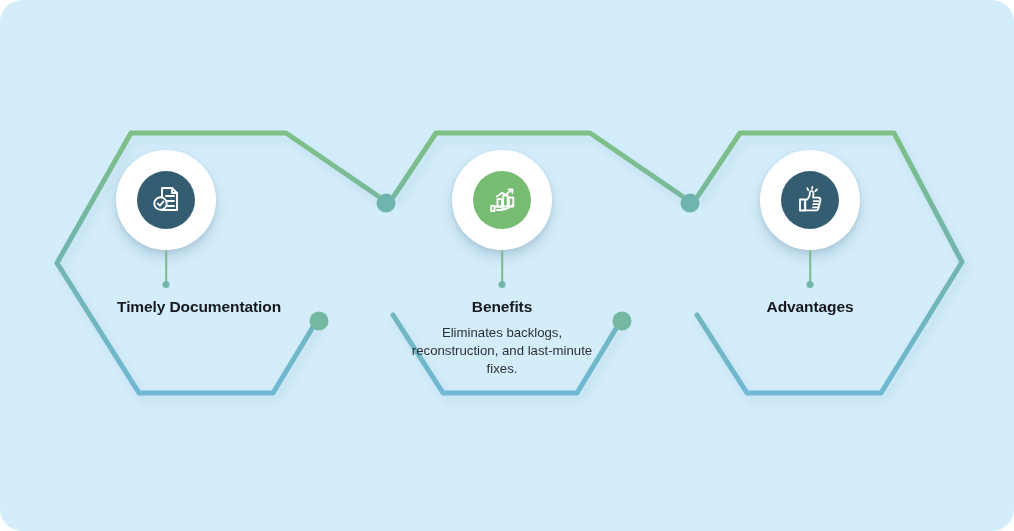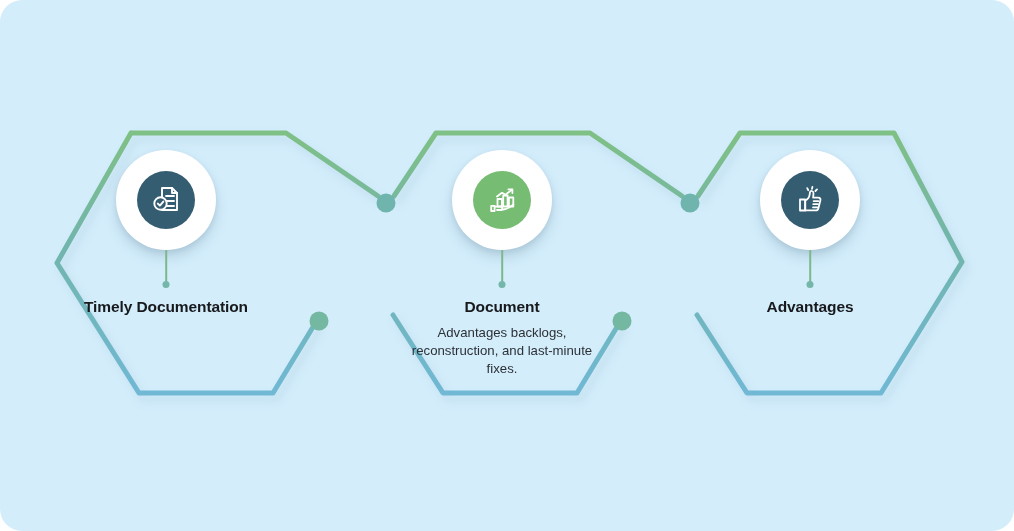--- a/index.html
+++ b/index.html
@@ -44,21 +44,21 @@
   .node-title{
     font-size:15.5px;font-weight:700;color:#17191c;
     letter-spacing:-.1px;line-height:1.2;margin:0 0 7px 0;
   }
   .node-desc{
     font-size:13.2px;color:#2c3136;line-height:1.38;margin:0;
   }
   .n1{left:16px;top:150px;}
   .n2{left:352px;top:150px;}
   .n3{left:660px;top:150px;}
-  .n1 .txt{width:230px;margin-left:auto;margin-right:auto;}
+  .n1 .txt{width:230px;margin-left:auto;margin-right:auto;text-align:right;}
   .n2 .txt{width:210px;margin-left:auto;margin-right:auto;}
   .n3 .txt{width:250px;margin-left:auto;margin-right:auto;}
 </style>
 </head>
 <body>
 
 <div id="canvas">
 
   <svg id="hexlayer" viewBox="0 0 1014 531" width="1014" height="531" aria-hidden="true">
     <defs>
@@ -130,22 +130,22 @@
             <path d="M5.2 21.8 H8.6 V27 H5.2 Z"></path>
             <path d="M8.6 22.6 H14.6 A1.7 1.7 0 0 1 14.6 26 H11"></path>
             <path d="M14.6 26 C20 26 23.5 24 27.3 20.4"></path>
           </svg>
         </span>
       </div>
       <div class="stem"></div>
       <div class="stem-dot"></div>
     </div>
     <div class="txt">
-      <p class="node-title">Document</p>
-      <p class="node-desc">Advantages backlogs, reconstruction, and last-minute fixes.</p>
+      <p class="node-title">Benefits</p>
+      <p class="node-desc">Eliminates backlogs, reconstruction, and last-minute fixes.</p>
     </div>
   </div>
 
   <div class="node n3">
     <div class="badge-wrap">
       <div class="badge-ring"></div>
       <div class="badge-disc" style="background:#355d72;">
         <span>
           <svg width="32" height="32" viewBox="0 0 32 32" fill="none" stroke="#ffffff" stroke-width="1.8" stroke-linecap="round" stroke-linejoin="round">
             <path d="M6 15.5 H11.2 V26.5 H6 Z"></path>

